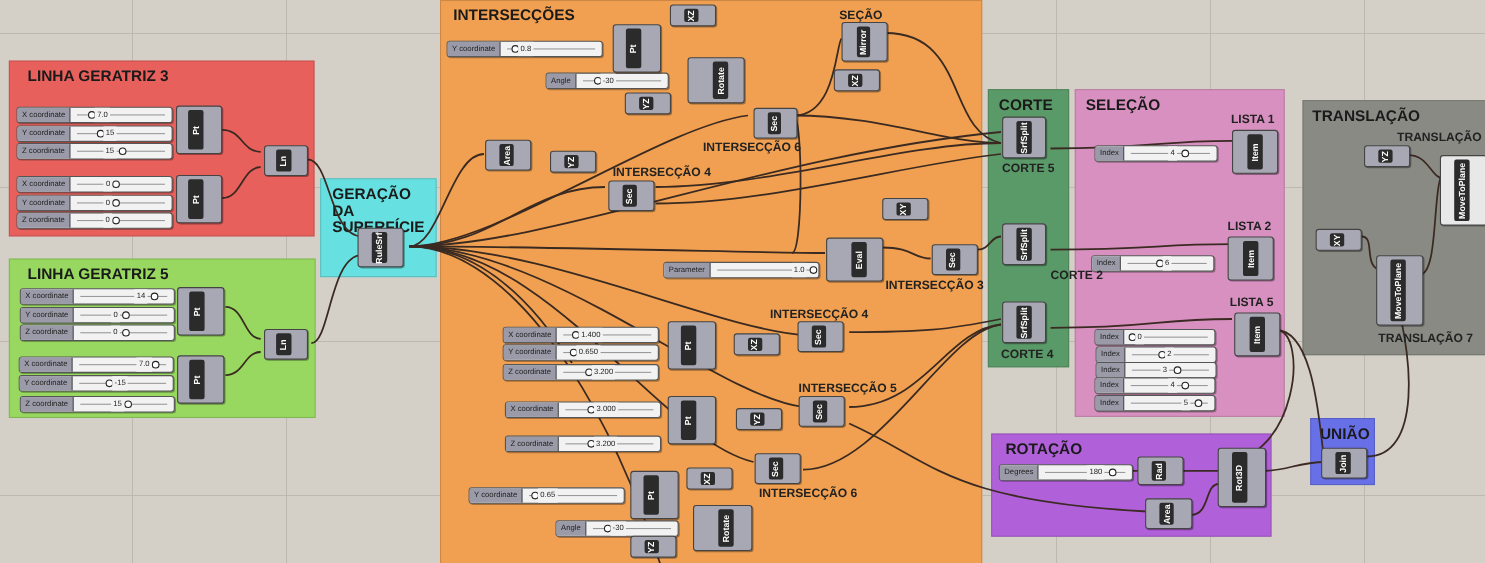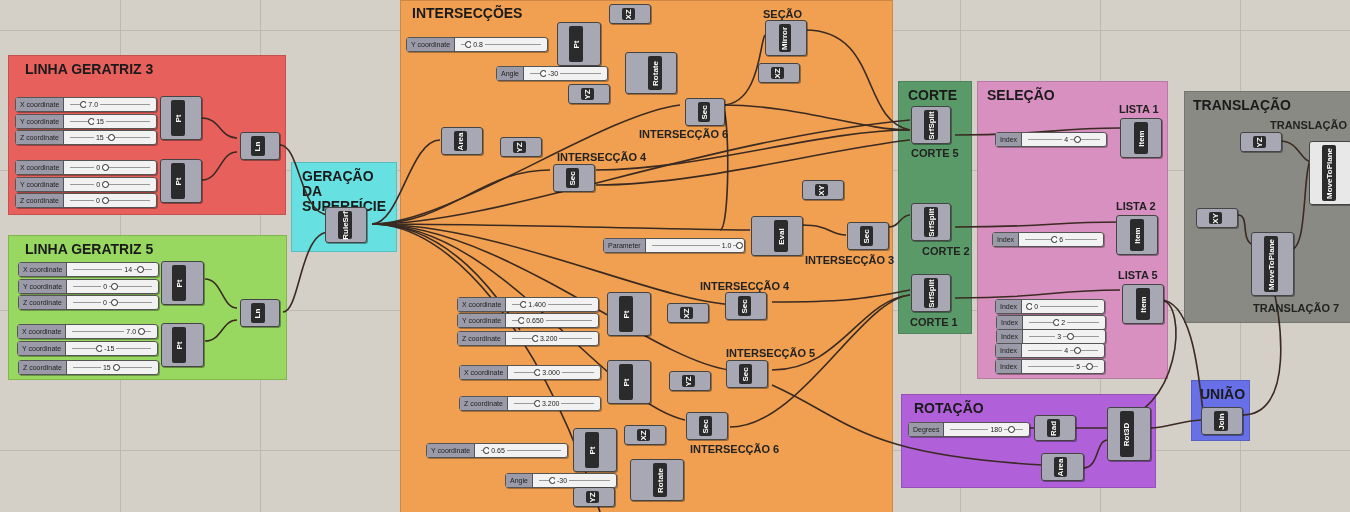--- a/index.html
+++ b/index.html
@@ -543,19 +543,19 @@
   </div>
 
 <div class="lbl" style="left:763px;top:8px;">SEÇÃO</div>
 <div class="lbl" style="left:639px;top:128px;">INTERSECÇÃO 6</div>
 <div class="lbl" style="left:557px;top:151px;">INTERSECÇÃO 4</div>
 <div class="lbl" style="left:805px;top:254px;">INTERSECÇÃO 3</div>
 <div class="lbl" style="left:700px;top:280px;">INTERSECÇÃO 4</div>
 <div class="lbl" style="left:726px;top:347px;">INTERSECÇÃO 5</div>
 <div class="lbl" style="left:690px;top:443px;">INTERSECÇÃO 6</div>
 <div class="lbl" style="left:911px;top:147px;">CORTE 5</div>
-<div class="lbl" style="left:922px;top:245px;">CORTE 2</div>
-<div class="lbl" style="left:910px;top:316px;">CORTE 1</div>
+<div class="lbl" style="left:955px;top:245px;">CORTE 2</div>
+<div class="lbl" style="left:910px;top:316px;">CORTE 4</div>
 <div class="lbl" style="left:1119px;top:103px;">LISTA 1</div>
 <div class="lbl" style="left:1116px;top:200px;">LISTA 2</div>
 <div class="lbl" style="left:1118px;top:269px;">LISTA 5</div>
 <div class="lbl" style="left:1270px;top:119px;">TRANSLAÇÃO 2</div>
 <div class="lbl" style="left:1253px;top:302px;">TRANSLAÇÃO 7</div>
 
 </body></html>

